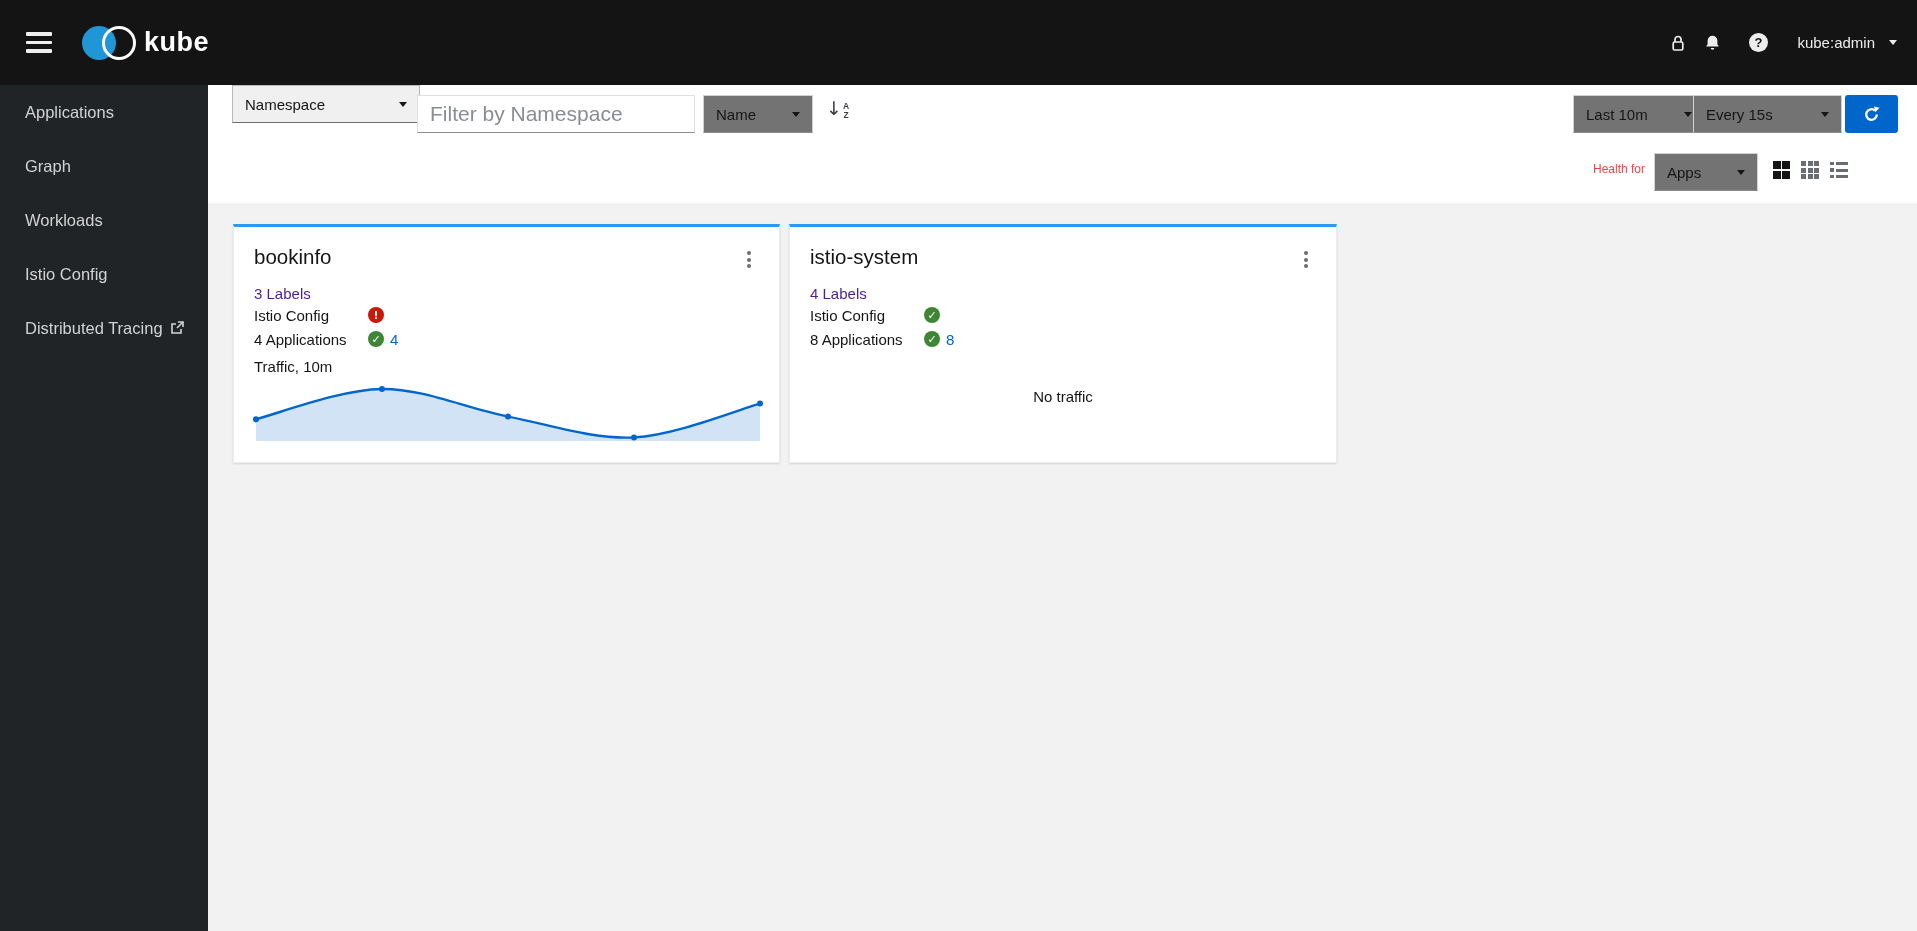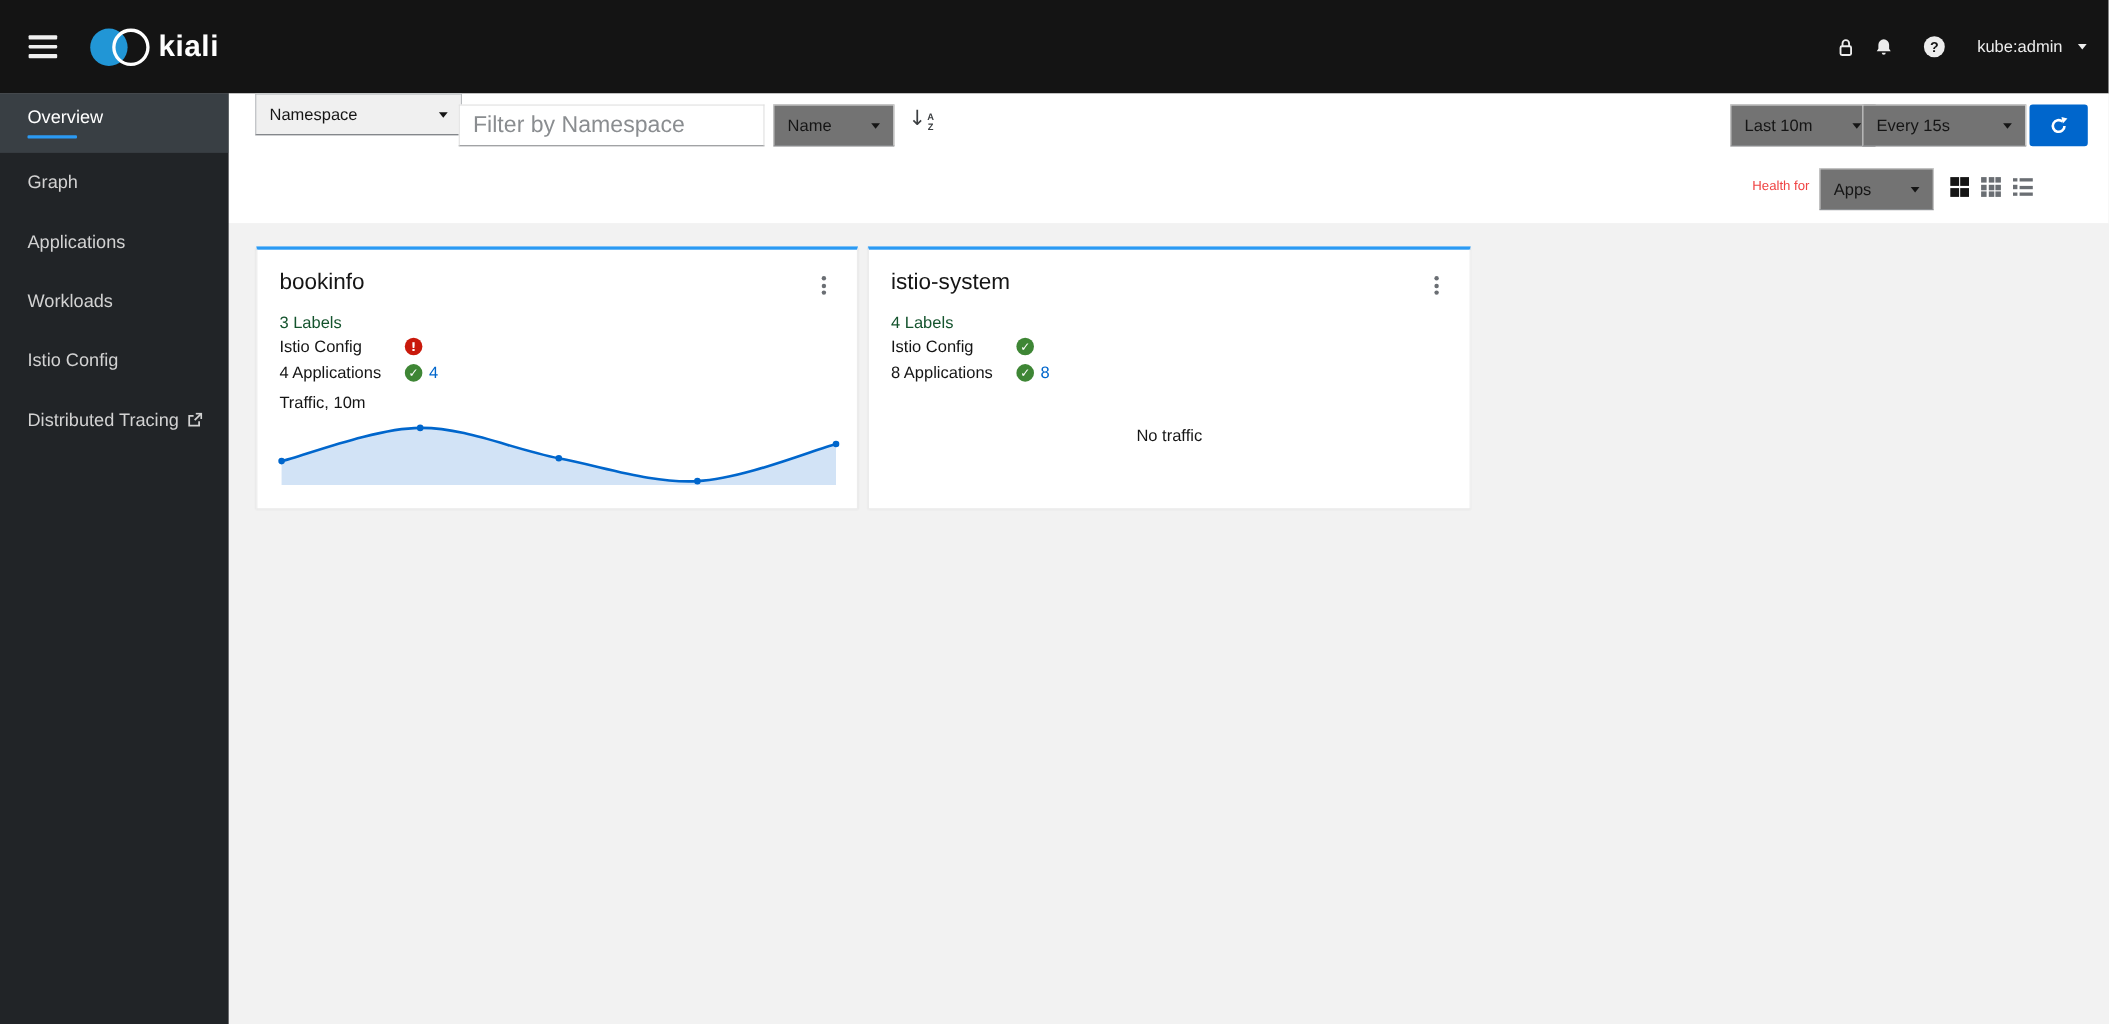--- a/index.html
+++ b/index.html
@@ -88,21 +88,21 @@
     border:1px solid #ececec; border-top:3px solid #2b9af3;
     box-shadow:0 1px 2px rgba(3,3,3,.12);
     padding:18px 20px 0 20px;
   }
   .card.c1 { left:25px; width:547px; }
   .card.c2 { left:581px; width:548px; }
   .card-head { display:flex; justify-content:space-between; align-items:flex-start; }
   .card-title { margin:0; font-size:20.5px; font-weight:500; color:#151515; }
   .kebab { display:flex; flex-direction:column; gap:2.5px; padding:4px 6px; margin-right:2px; margin-top:2px; }
   .kebab i { width:4px; height:4px; border-radius:50%; background:#6a6e73; }
-  .labels-link { display:inline-block; margin-top:13px; font-size:15px; color:#14532d; text-decoration:none; cursor:pointer; }
+  .labels-link { display:inline-block; margin-top:13px; font-size:15px; color:#4c1d95; text-decoration:none; cursor:pointer; }
   .crow { display:flex; align-items:center; height:24px; font-size:15px; }
   .crow .row-label { width:114px; }
   .sicon {
     width:16px; height:16px; border-radius:50%; color:#fff; font-size:11px; font-weight:bold;
     display:flex; align-items:center; justify-content:center; flex:none;
     font-family:"DejaVu Sans",sans-serif;
   }
   .sicon.err { background:#c9190b; }
   .sicon.ok { background:#3e8635; }
   .count-link { color:#0066cc; margin-left:6px; text-decoration:none; cursor:pointer; font-size:15px; }
@@ -118,21 +118,21 @@
   <button class="hamburger">
     <span class="hbar"></span>
     <span class="hbar"></span>
     <span class="hbar"></span>
   </button>
   <div class="brand">
     <span class="logo">
         <span class="lc1"></span>
         <span class="lc2"></span>
       </span>
-    <span class="brand-text">kiali</span>
+    <span class="brand-text">kube</span>
   </div>
   <div class="mast-right">
     <button class="mast-icon-btn">
       <svg width="16" height="18" viewBox="0 0 16 18">
         <path d="M5 8V5.5a3 3 0 0 1 6 0V8" fill="none" stroke="#ededed" stroke-width="1.7"></path>
         <rect x="3.2" y="8" width="9.6" height="8" rx="1.4" fill="none" stroke="#ededed" stroke-width="1.7"></rect>
       </svg>
     </button>
     <button class="mast-icon-btn">
       <svg width="17" height="18" viewBox="0 0 16 16">
@@ -144,28 +144,25 @@
       <span class="qcircle">?</span>
     </button>
     <div class="user-menu">
       <span class="uname">kube:admin</span>
       <span class="caret light"></span>
     </div>
   </div>
 </header>
 
 <nav class="sidebar">
-  <a class="nav-item active">
-    <span class="nav-label">Overview</span>
+  <a class="nav-item">
+    <span class="nav-label">Applications</span>
   </a>
   <a class="nav-item">
     <span class="nav-label">Graph</span>
-  </a>
-  <a class="nav-item">
-    <span class="nav-label">Applications</span>
   </a>
   <a class="nav-item">
     <span class="nav-label">Workloads</span>
   </a>
   <a class="nav-item">
     <span class="nav-label">Istio Config</span>
   </a>
   <a class="nav-item">
     <span class="nav-label">Distributed Tracing</span>
     <span class="ext-icon">

